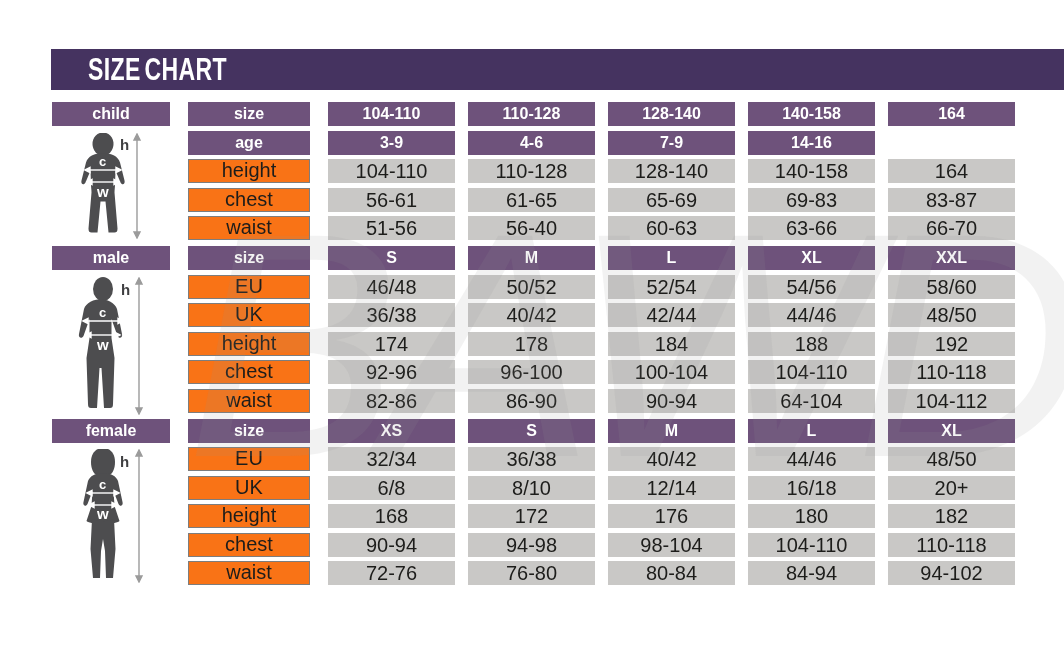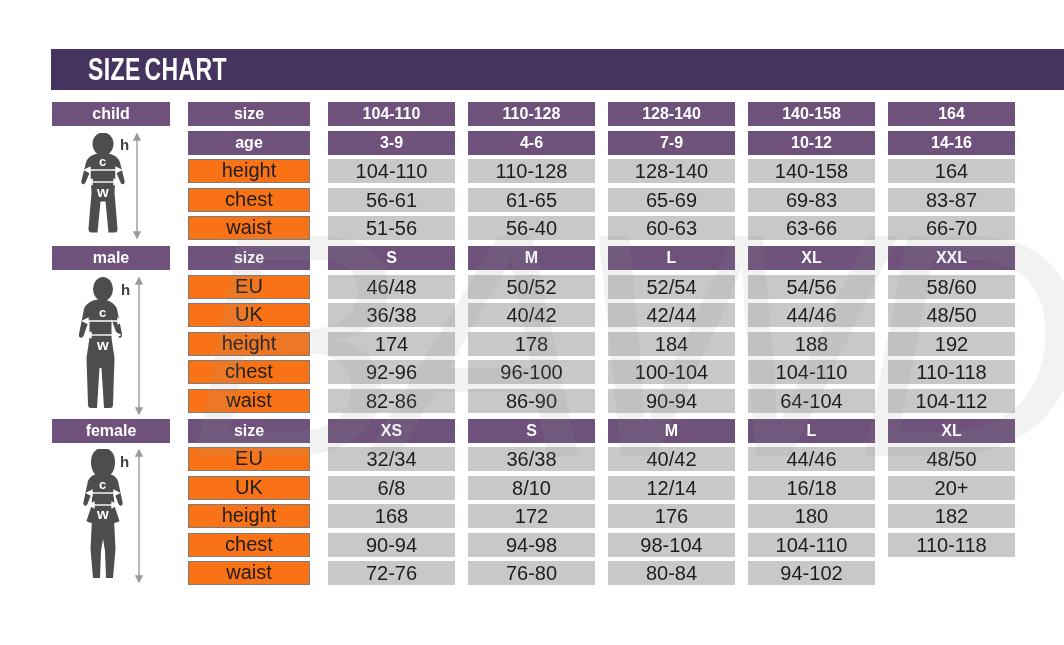--- a/index.html
+++ b/index.html
@@ -81,21 +81,20 @@
             <div class="cell dcell hdr">110-128</div>
             <div class="cell dcell hdr">128-140</div>
             <div class="cell dcell hdr">140-158</div>
             <div class="cell dcell hdr">164</div>
           </div>
           <div class="row">
             <div class="cell rlabel hdr">age</div>
             <div class="cell dcell hdr">3-9</div>
             <div class="cell dcell hdr">4-6</div>
             <div class="cell dcell hdr">7-9</div>
-            <div class="cell dcell hdr">10-12</div>
             <div class="cell dcell hdr">14-16</div>
           </div>
           <div class="row">
             <div class="cell rlabel plain">height</div>
             <div class="cell dcell gray">104-110</div>
             <div class="cell dcell gray">110-128</div>
             <div class="cell dcell gray">128-140</div>
             <div class="cell dcell gray">140-158</div>
             <div class="cell dcell gray">164</div>
           </div>
@@ -266,20 +265,21 @@
             <div class="cell dcell gray">94-98</div>
             <div class="cell dcell gray">98-104</div>
             <div class="cell dcell gray">104-110</div>
             <div class="cell dcell gray">110-118</div>
           </div>
           <div class="row">
             <div class="cell rlabel plain">waist</div>
             <div class="cell dcell gray">72-76</div>
             <div class="cell dcell gray">76-80</div>
             <div class="cell dcell gray">80-84</div>
+            <div class="cell dcell gray">84-94</div>
             <div class="cell dcell gray">94-102</div>
           </div>
         </div>
     </div>
 
   </div>
 
   <div class="watermark">BAWD</div>
 
 </div>

